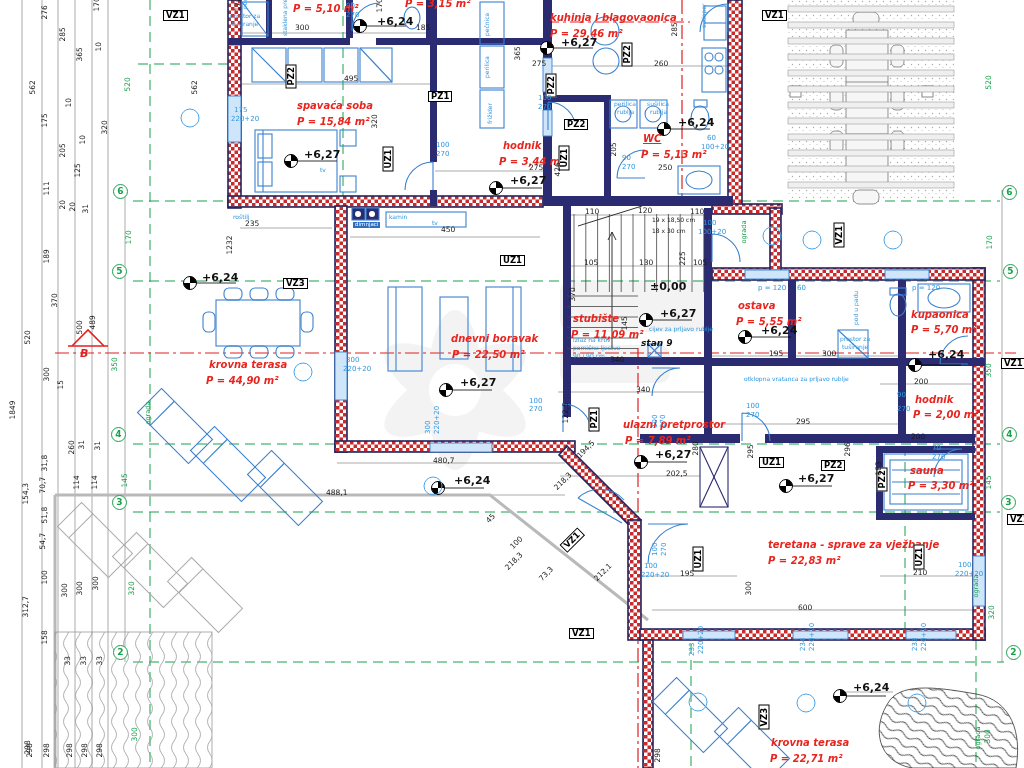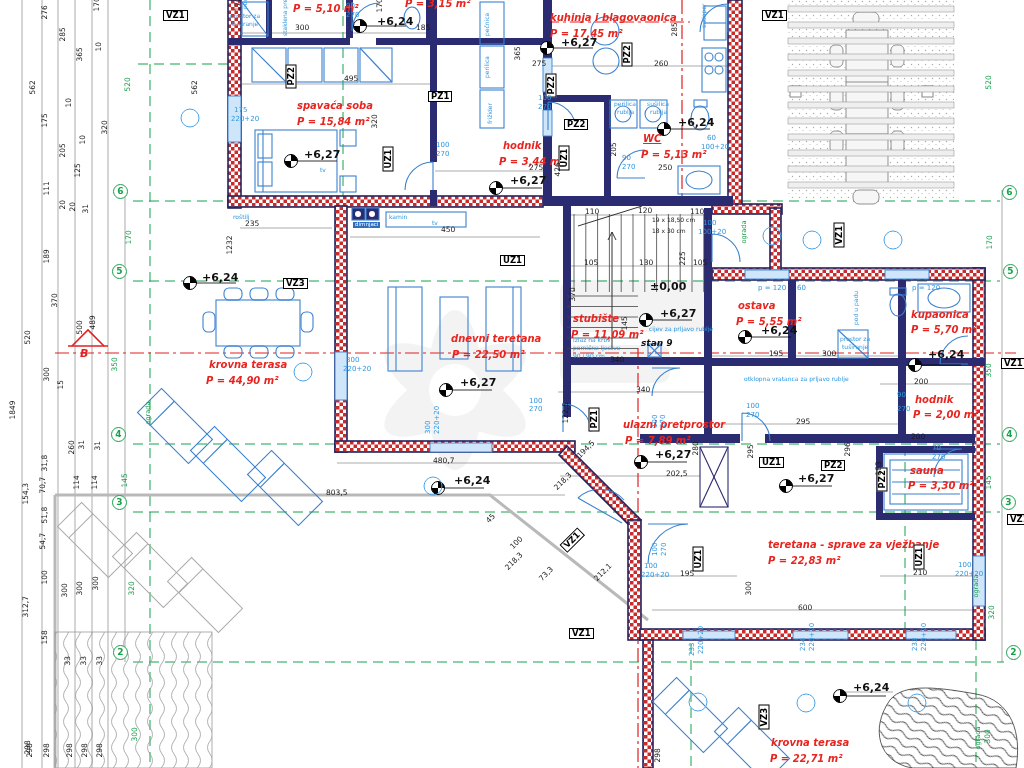--- a/index.html
+++ b/index.html
@@ -442,28 +442,28 @@
         <circle cx="893" cy="240" r="9" fill="none" stroke="#4aa3e8" stroke-width="1"></circle>
       </g>
 </svg>
 
 <div id="labels">
       <span class="lab room" style="left: 297px; top: 101px;">spavaća soba</span>
       <span class="lab room" style="left: 297px; top: 117px;">P = 15,84 m²</span>
       <span class="lab room" style="left: 293px; top: 4px;">P = 5,10 m²</span>
       <span class="lab room" style="left: 405px; top: -1px;">P = 3,15 m²</span>
       <span class="lab room" style="left: 550px; top: 13px;">kuhinja i blagovaonica</span>
-      <span class="lab room" style="left: 550px; top: 29px;">P = 17,45 m²</span>
+      <span class="lab room" style="left: 550px; top: 29px;">P = 29,46 m²</span>
       <span class="lab room" style="left: 503px; top: 141px;">hodnik</span>
       <span class="lab room" style="left: 499px; top: 157px;">P = 3,44 m²</span>
       <span class="lab room" style="left: 643px; top: 134px; text-decoration: underline;">WC</span>
       <span class="lab room" style="left: 641px; top: 150px;">P = 5,13 m²</span>
       <span class="lab room" style="left: 573px; top: 314px;">stubište</span>
       <span class="lab room" style="left: 571px; top: 330px;">P = 11,09 m²</span>
-      <span class="lab room" style="left: 451px; top: 334px;">dnevni teretana</span>
+      <span class="lab room" style="left: 451px; top: 334px;">dnevni boravak</span>
       <span class="lab room" style="left: 452px; top: 350px;">P = 22,50 m²</span>
       <span class="lab room" style="left: 209px; top: 360px;">krovna terasa</span>
       <span class="lab room" style="left: 206px; top: 376px;">P = 44,90 m²</span>
       <span class="lab room" style="left: 738px; top: 301px;">ostava</span>
       <span class="lab room" style="left: 736px; top: 317px;">P = 5,55 m²</span>
       <span class="lab room" style="left: 911px; top: 310px;">kupaonica</span>
       <span class="lab room" style="left: 911px; top: 325px;">P = 5,70 m²</span>
       <span class="lab room" style="left: 915px; top: 395px;">hodnik</span>
       <span class="lab room" style="left: 913px; top: 410px;">P = 2,00 m²</span>
       <span class="lab room" style="left: 910px; top: 466px;">sauna</span>
@@ -544,21 +544,21 @@
       <span class="lab dim" style="left: 796px; top: 418px;">295</span>
       <span class="lab dim" style="left: 911px; top: 433px;">200</span>
       <span class="lab dim" style="left: 754px; top: 451px; transform: rotate(-90deg);">295</span>
       <span class="lab dim" style="left: 851px; top: 449px; transform: rotate(-90deg);">296</span>
       <span class="lab dim" style="left: 882px; top: 468px; transform: rotate(-90deg);">183</span>
       <span class="lab dim" style="left: 913px; top: 569px;">210</span>
       <span class="lab dim" style="left: 798px; top: 604px;">600</span>
       <span class="lab dim" style="left: 752px; top: 588px; transform: rotate(-90deg);">300</span>
       <span class="lab dim" style="left: 680px; top: 570px;">195</span>
       <span class="lab dim" style="left: 433px; top: 457px; text-align: right;">480,7</span>
-      <span class="lab dim" style="left: 326px; top: 489px;">803,5</span>
+      <span class="lab dim" style="left: 326px; top: 489px;">488,1</span>
       <span class="lab dim" style="left: 666px; top: 470px;">202,5</span>
       <span class="lab dim" style="left: 569px; top: 416px; transform: rotate(-90deg);">122,5</span>
       <span class="lab dim" style="left: 699px; top: 448px; transform: rotate(-90deg);">280</span>
       <span class="lab dim" style="left: 558px; top: 484px; transform: rotate(-45deg);">218,3</span>
       <span class="lab dim" style="left: 490px; top: 517px; transform: rotate(-45deg);">45</span>
       <span class="lab dim" style="left: 514px; top: 543px; transform: rotate(-45deg);">100</span>
       <span class="lab dim" style="left: 509px; top: 564px; transform: rotate(-45deg);">218,3</span>
       <span class="lab dim" style="left: 543px; top: 575px; transform: rotate(-45deg);">73,3</span>
       <span class="lab dim" style="left: 581px; top: 452px; transform: rotate(-45deg);">194,5</span>
       <span class="lab dim" style="left: 598px; top: 575px; transform: rotate(-45deg);">212,1</span>

